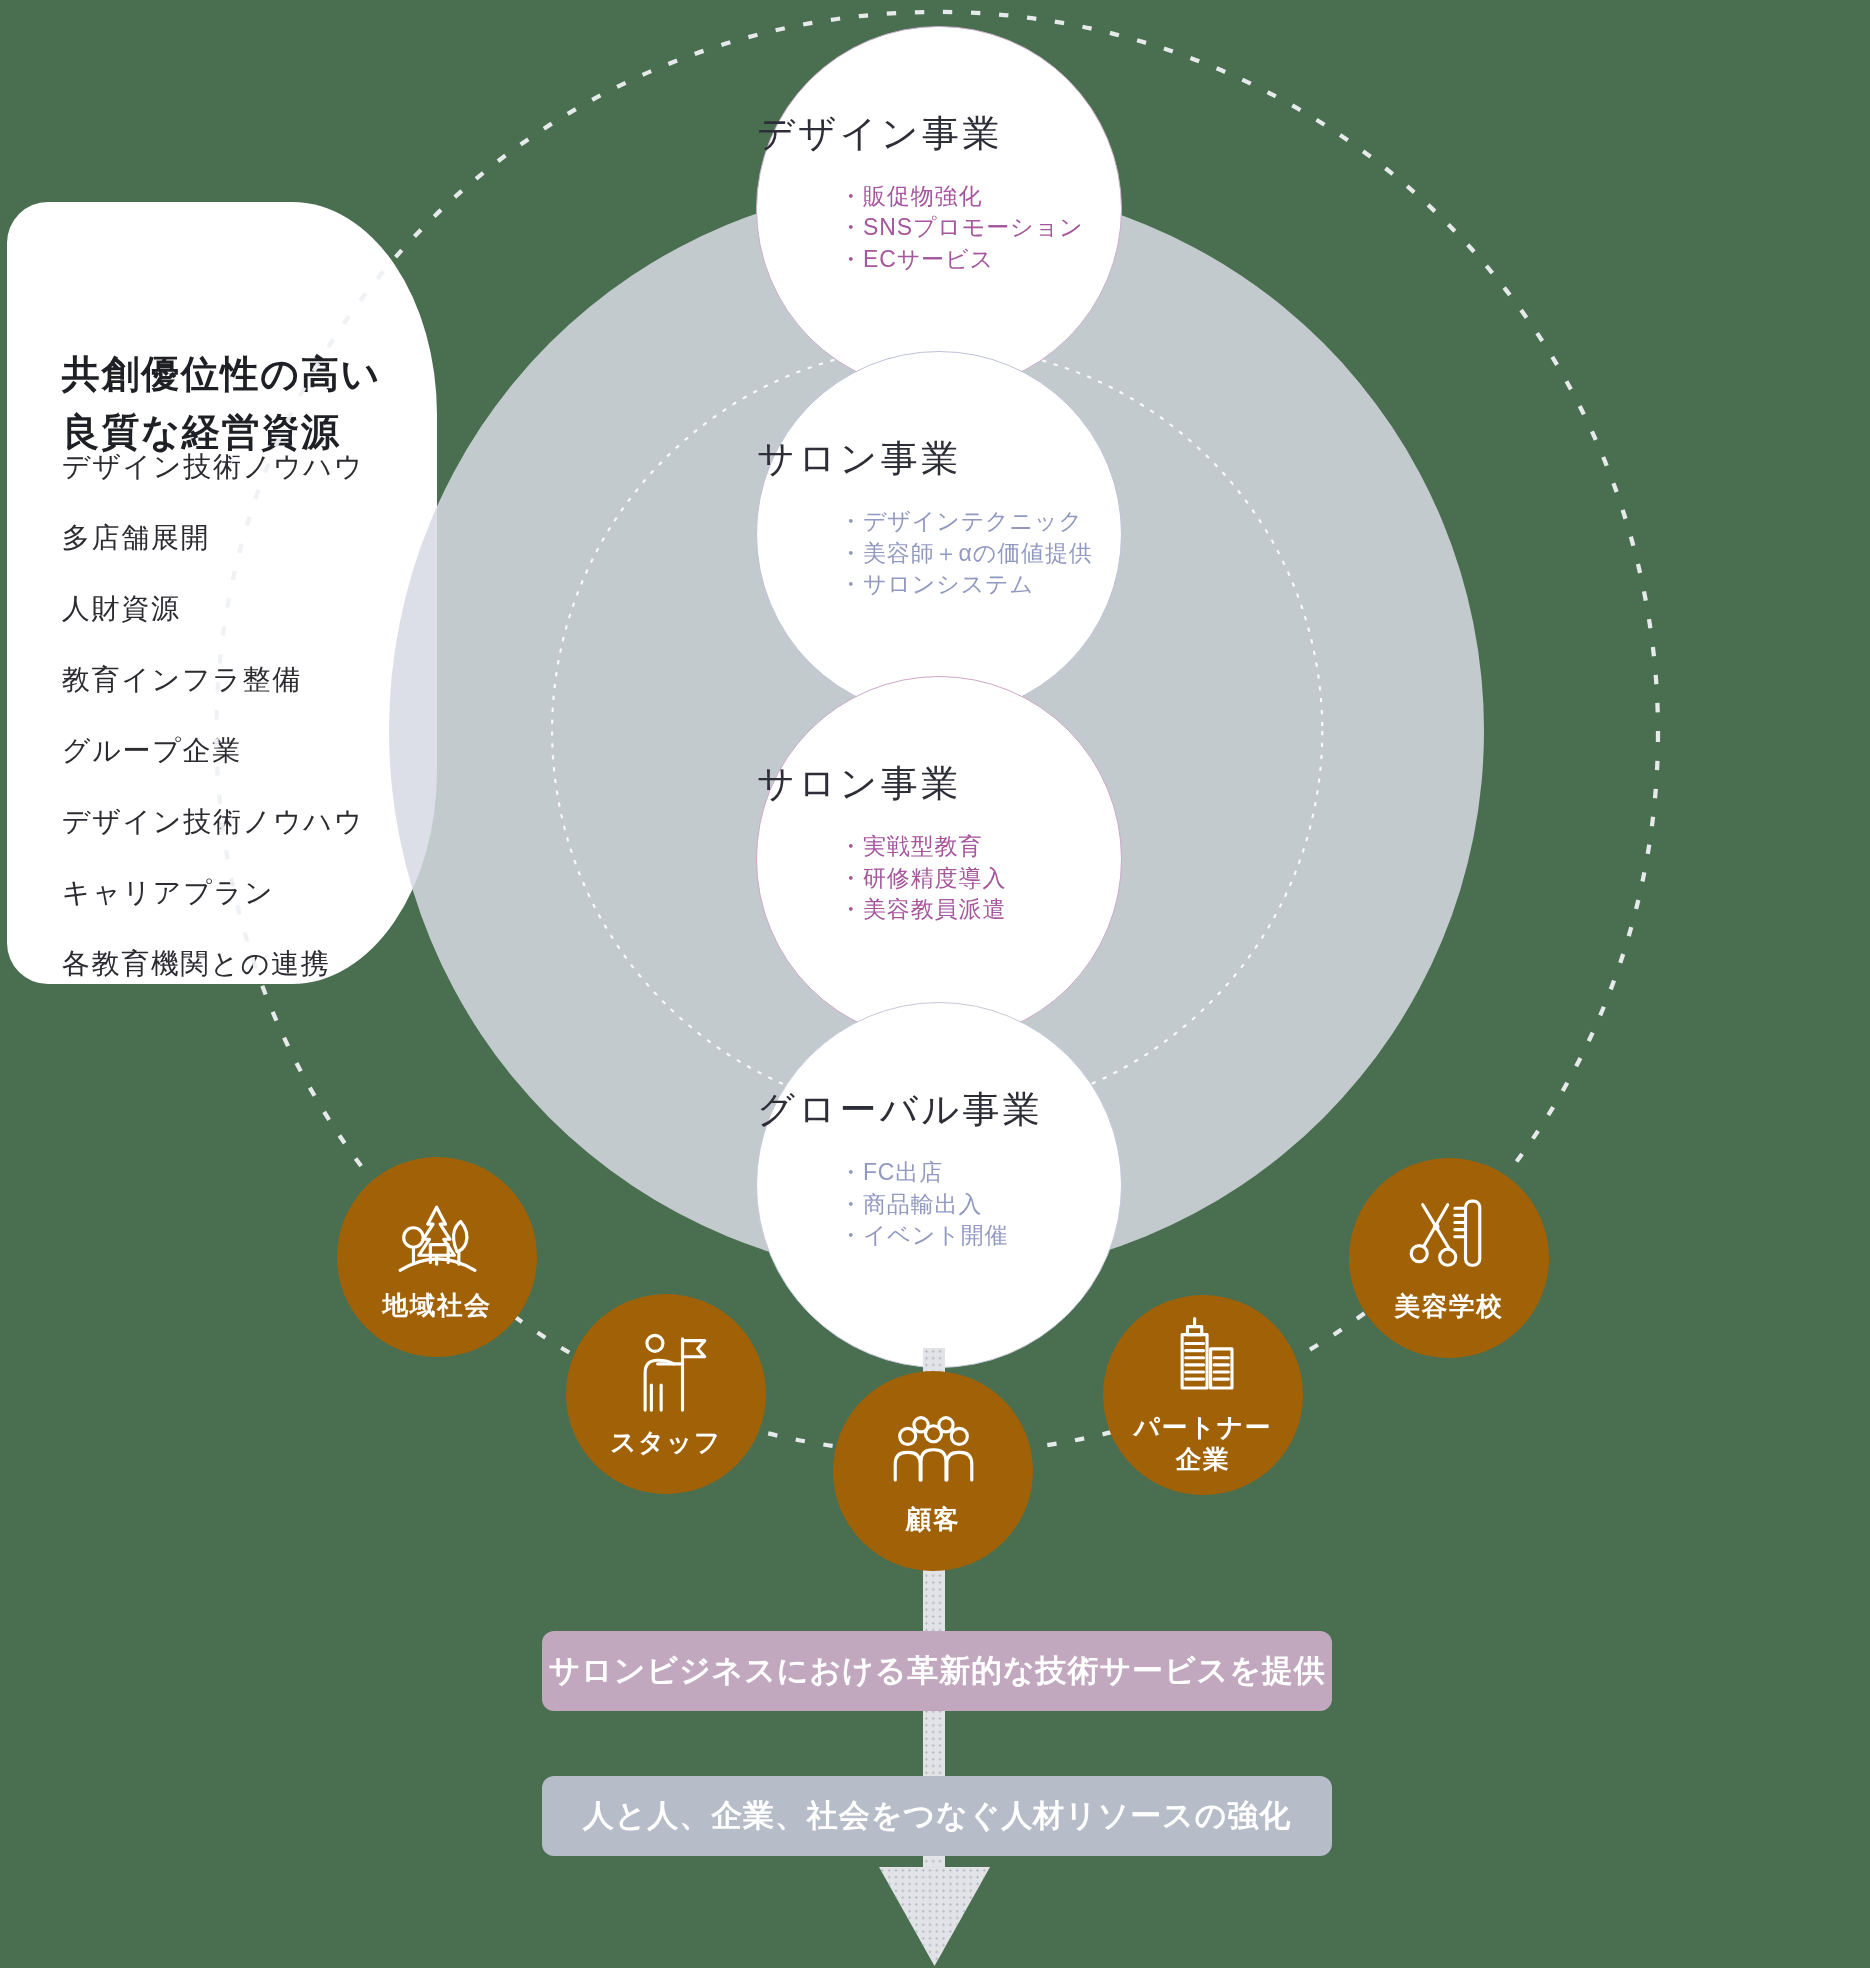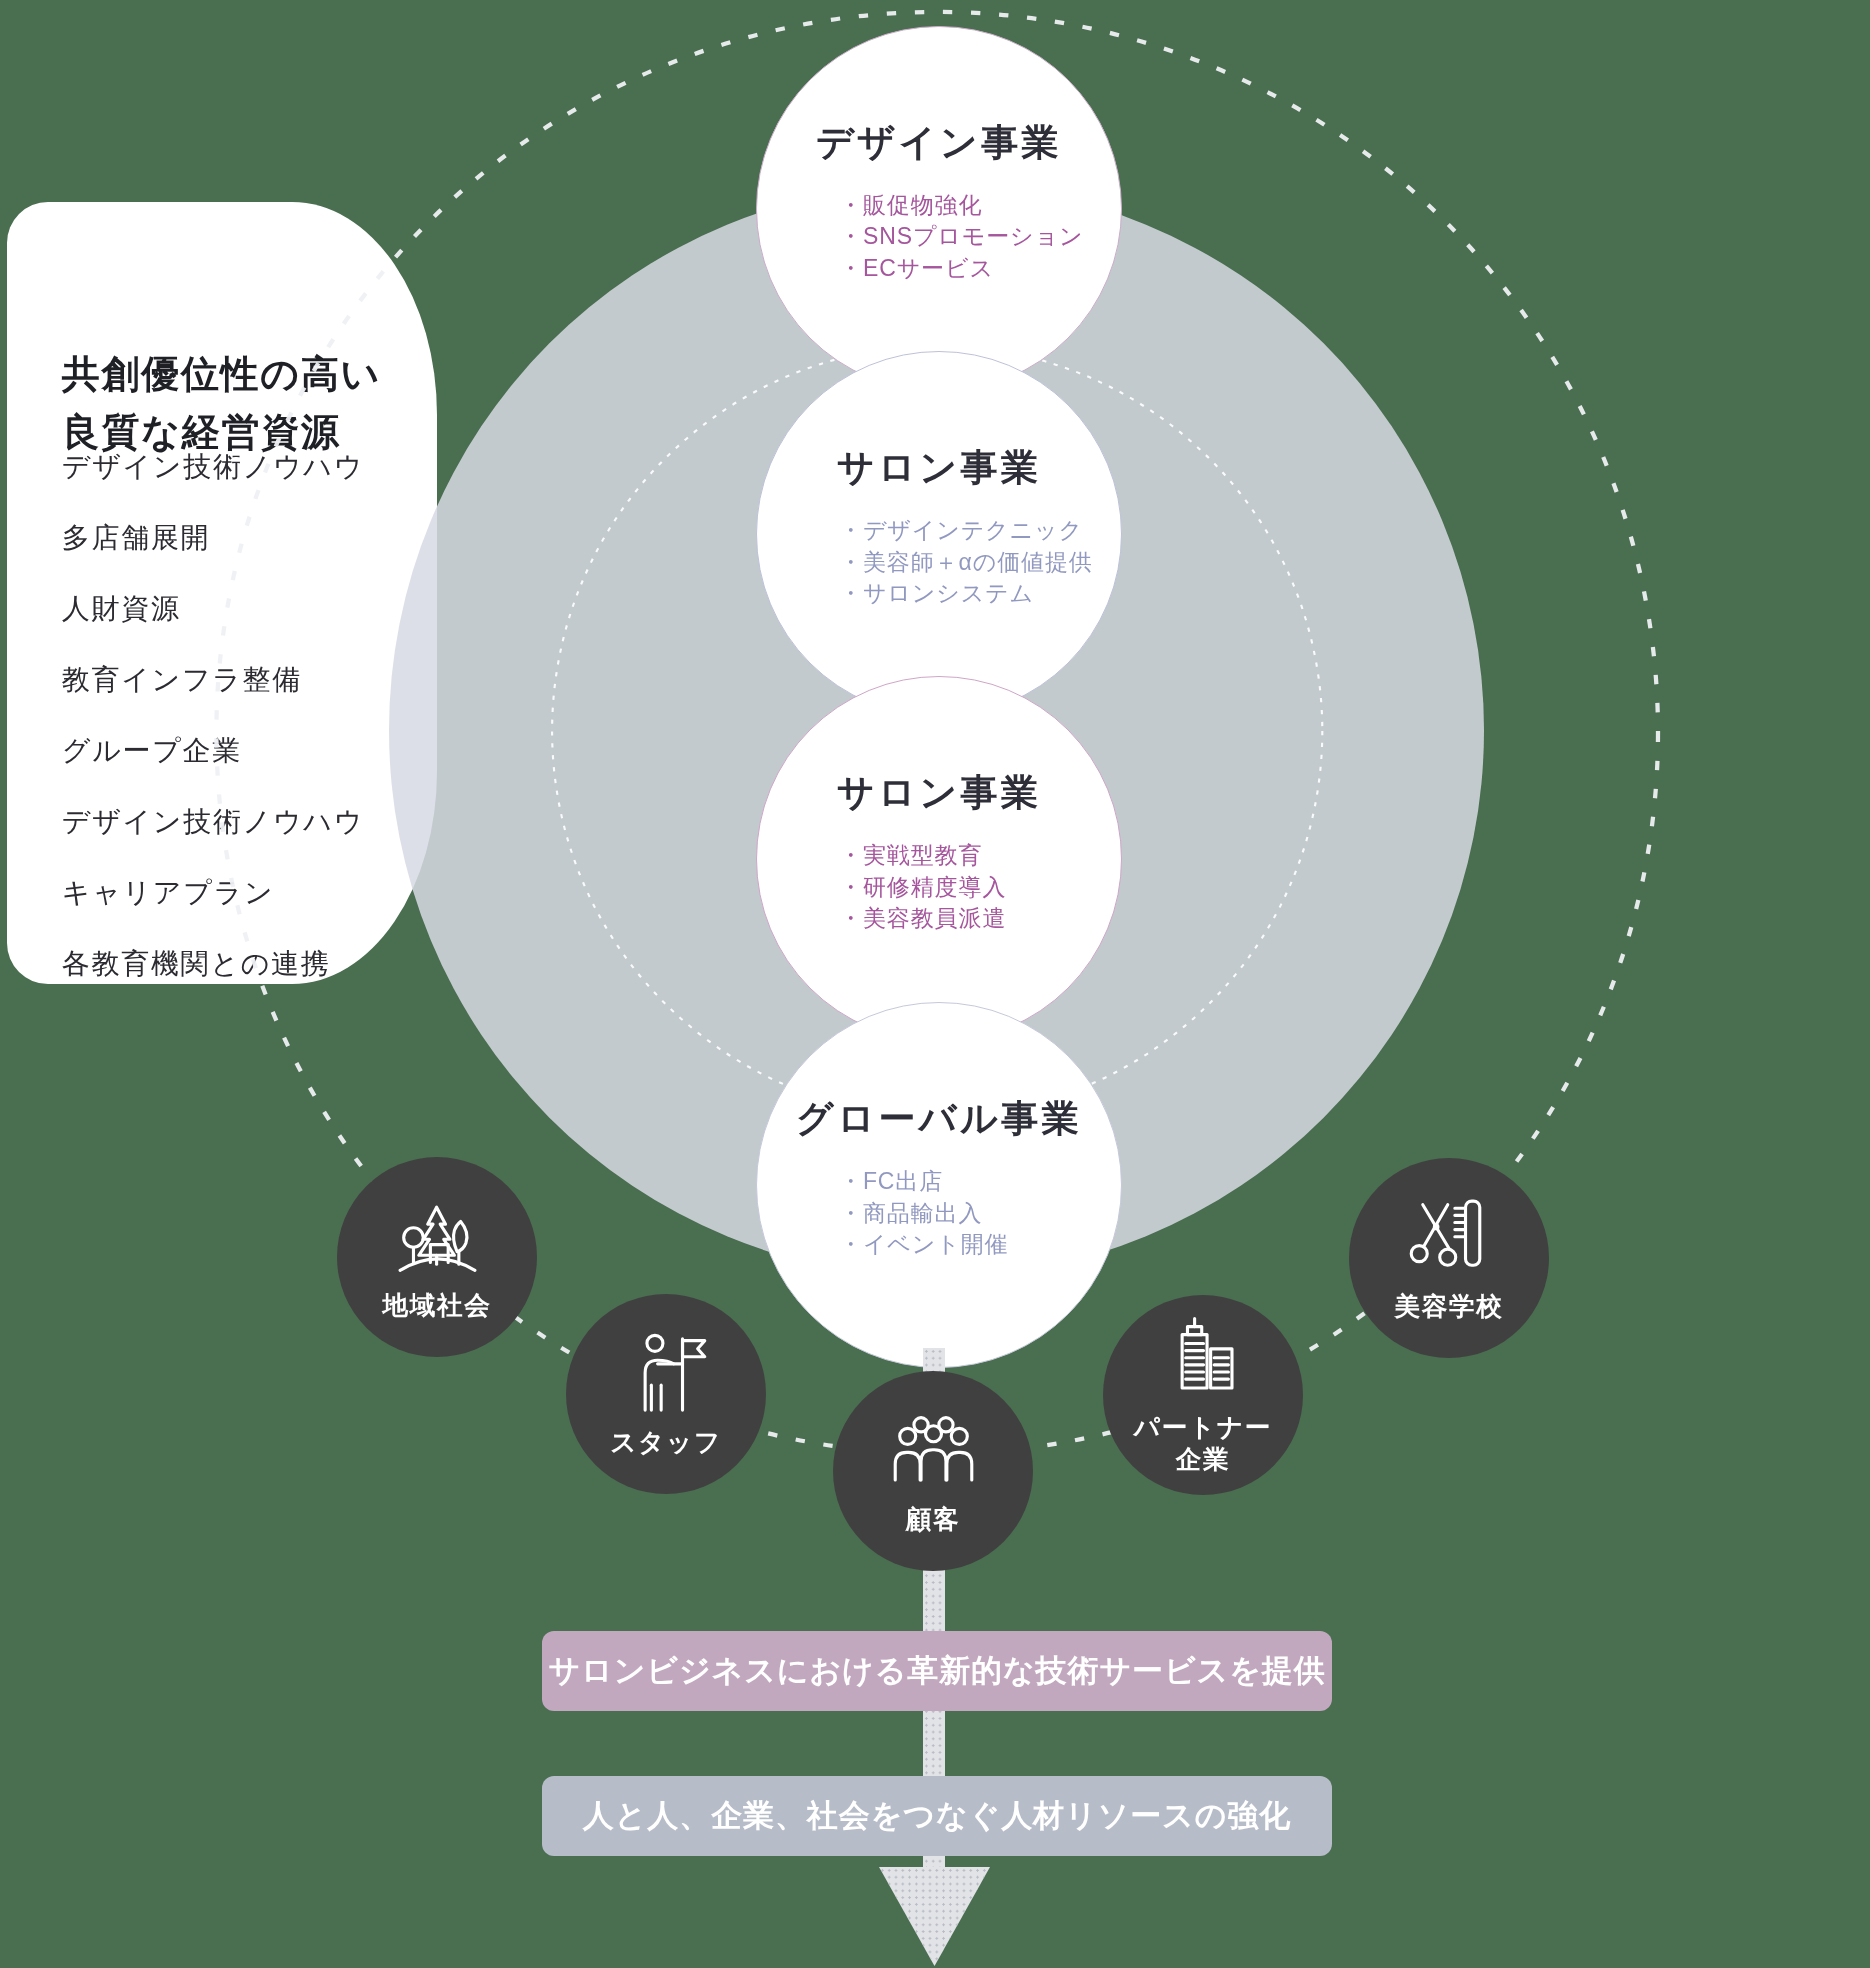--- a/index.html
+++ b/index.html
@@ -31,22 +31,22 @@
   }
   
   .rings{position:absolute;left:0;top:0;z-index:3;pointer-events:none;}
   
   .biz{
     position:absolute;left:756px;width:366px;height:366px;z-index:4;
     background:#ffffff;border-radius:50%;box-sizing:border-box;
     padding-top:82px;
   }
   .biz h3{
-    margin:9px;text-align:center;
-    font-size:37px;font-weight:700;letter-spacing:3.4px;color:#2e2e38;
+    margin:0;text-align:left;
+    font-size:37px;font-weight:400;letter-spacing:3.4px;color:#2e2e38;
   }
   .biz ul{
     margin:22px 0 0 82px;padding:0;list-style:none;
     font-size:23px;line-height:31.5px;letter-spacing:0.9px;
   }
   .biz-0{top:25.6px;border:1.7px solid #cbadc9;}
   .biz-1{top:351px;border:1.7px solid #bec2d8;}
   .biz-2{top:676px;border:1.7px solid #cfa6c8;}
   .biz-3{top:1002px;border:1.7px solid #c6c9da;}
   .biz-0 ul,.biz-2 ul{color:#a5569d;}
@@ -58,21 +58,21 @@
     background-size:6.8px 6.8px;
   }
   .band{position:absolute;left:923px;top:1348px;width:22px;height:523px;z-index:5;}
   .arrow-head{
     position:absolute;left:879px;top:1867px;width:111px;height:99px;z-index:5;
     clip-path:polygon(50% 100%,0 0,100% 0);
   }
   
   .stake{
     position:absolute;width:200px;height:200px;z-index:6;
-    background:#404040;border-radius:50%;
+    background:#a16207;border-radius:50%;
     display:flex;flex-direction:column;align-items:center;justify-content:center;
     gap:6.8px;
   }
   .stake svg{width:89px;height:89px;flex:0 0 auto;}
   .stake .lbl{
     color:#ffffff;font-size:25.6px;font-weight:700;letter-spacing:1.7px;
     text-align:center;white-space:pre-line;line-height:32px;
   }
   .stake-0{left:337px;top:1157px;}
   .stake-1{left:566px;top:1294px;}

